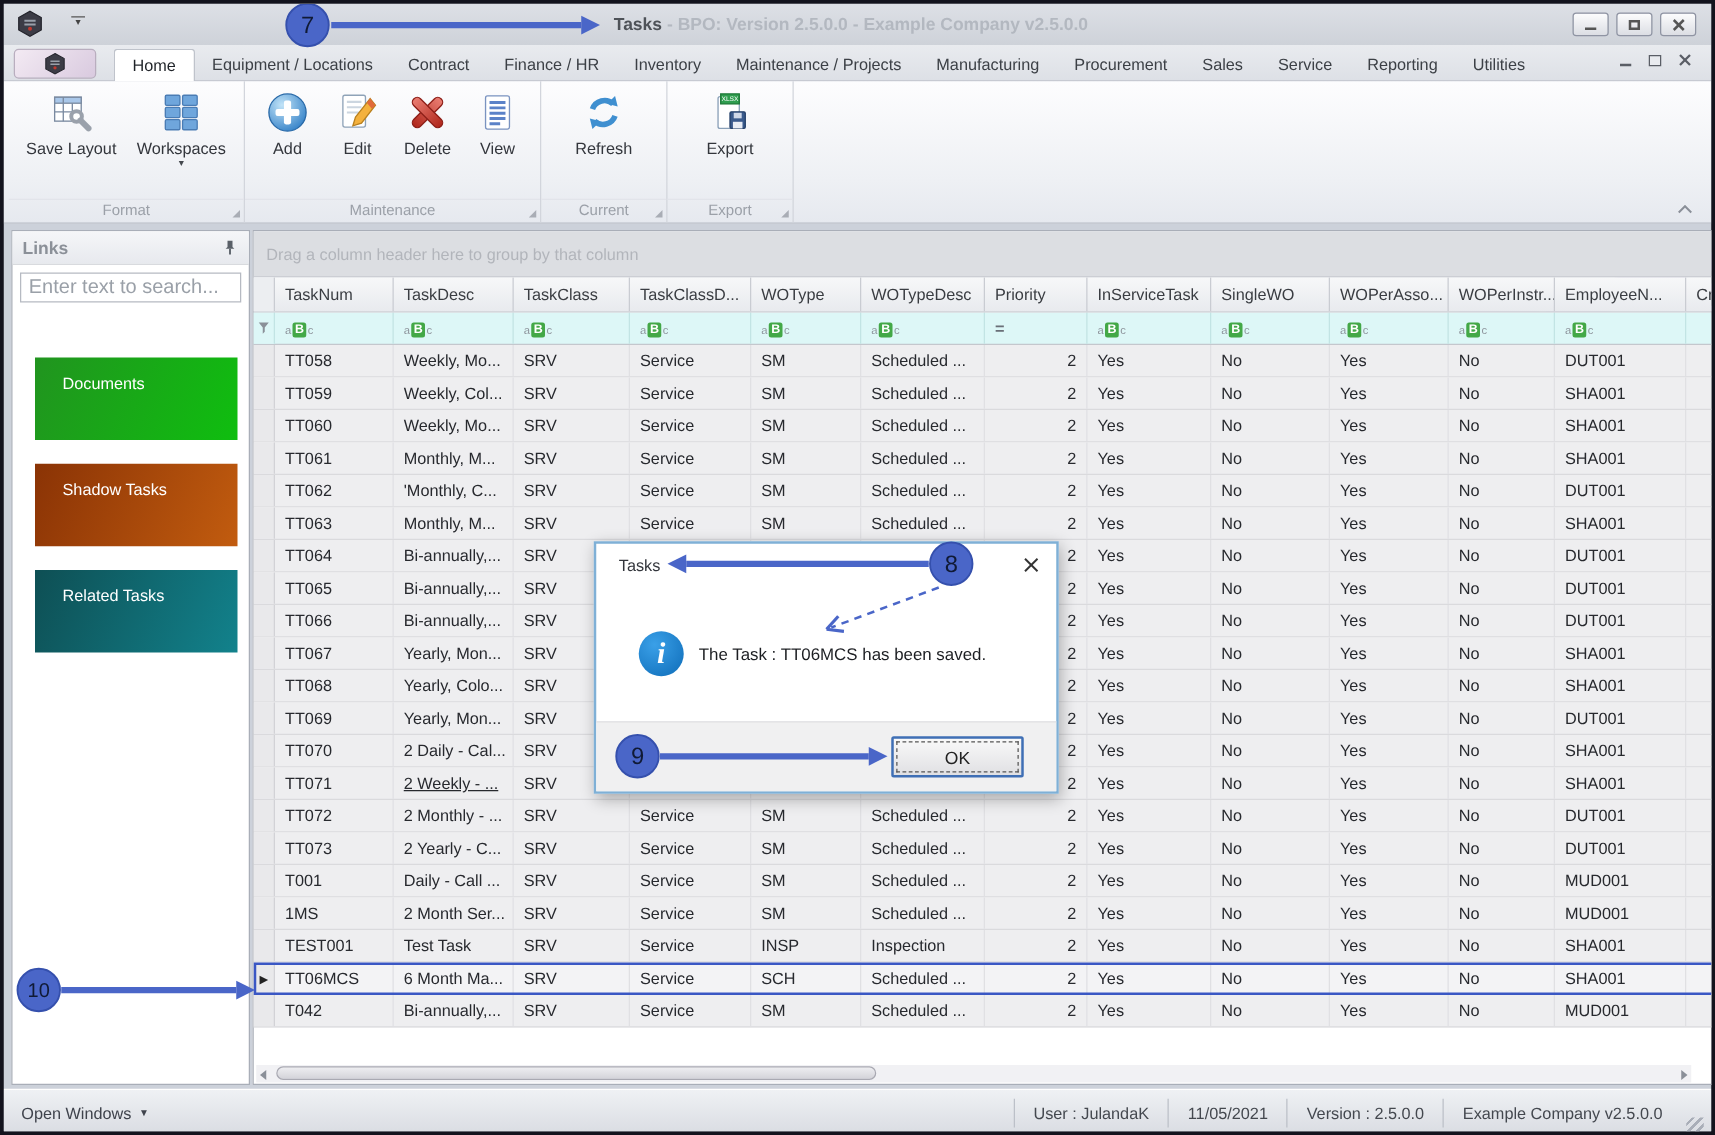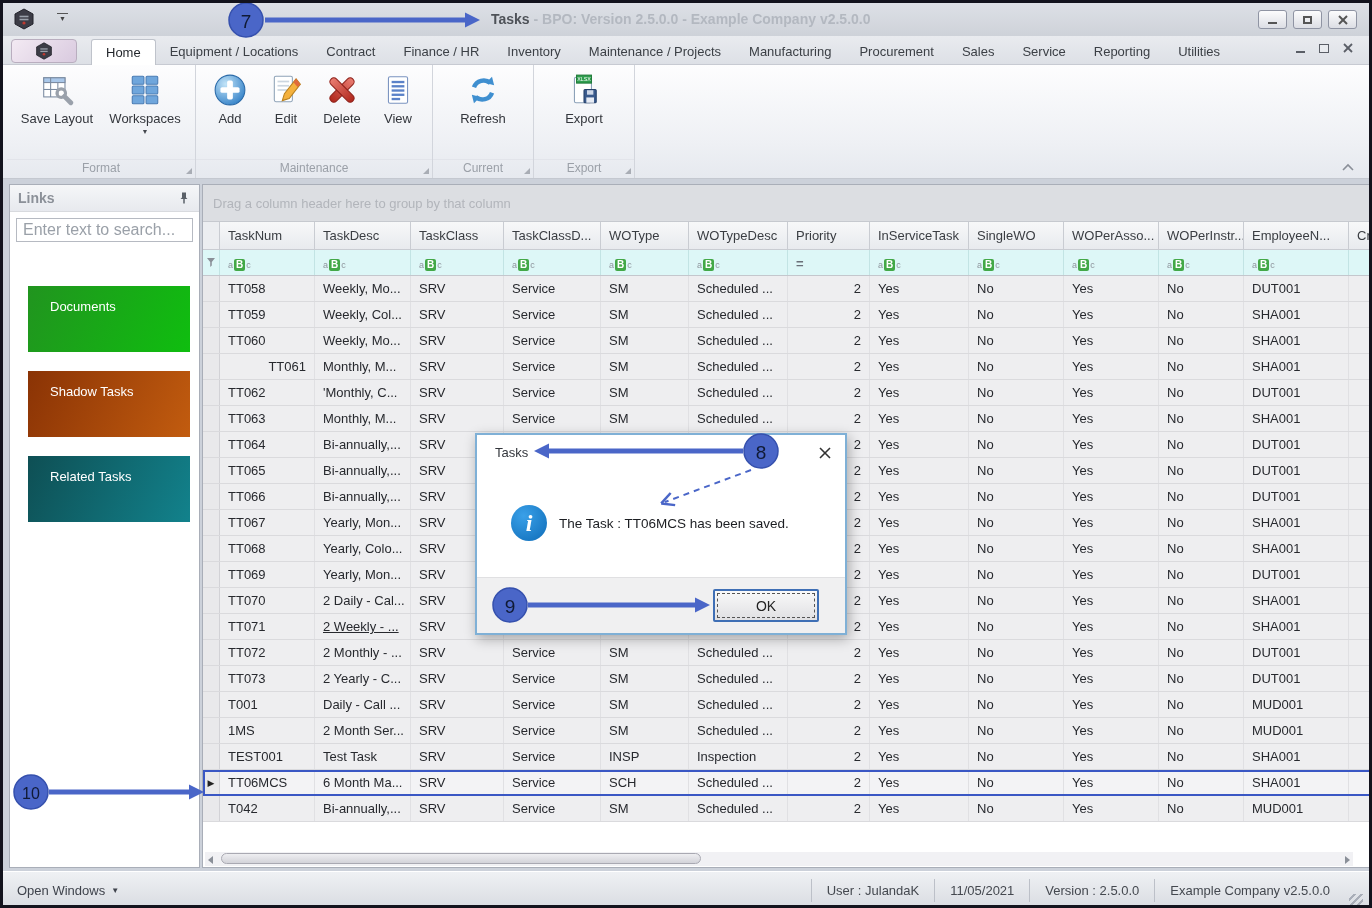--- a/index.html
+++ b/index.html
@@ -494,21 +494,21 @@
           <div class="gcell right" style="width: 82px;">2</div>
           <div class="gcell" style="width: 99px;">Yes</div>
           <div class="gcell" style="width: 95px;">No</div>
           <div class="gcell" style="width: 95px;">Yes</div>
           <div class="gcell" style="width: 85px;">No</div>
           <div class="gcell" style="width: 105px;">SHA001</div>
           <div class="gcell" style="width: 22px;"></div>
         </div>
         <div class="grow">
           <div class="gind" style="width: 17px;"></div>
-          <div class="gcell" style="width: 95px; text-align: right;">TT061</div>
+          <div class="gcell" style="width: 95px;">TT061</div>
           <div class="gcell" style="width: 96px;">Monthly, M...</div>
           <div class="gcell" style="width: 93px;">SRV</div>
           <div class="gcell" style="width: 97px;">Service</div>
           <div class="gcell" style="width: 88px;">SM</div>
           <div class="gcell" style="width: 99px;">Scheduled ...</div>
           <div class="gcell right" style="width: 82px;">2</div>
           <div class="gcell" style="width: 99px;">Yes</div>
           <div class="gcell" style="width: 95px;">No</div>
           <div class="gcell" style="width: 95px;">Yes</div>
           <div class="gcell" style="width: 85px;">No</div>

